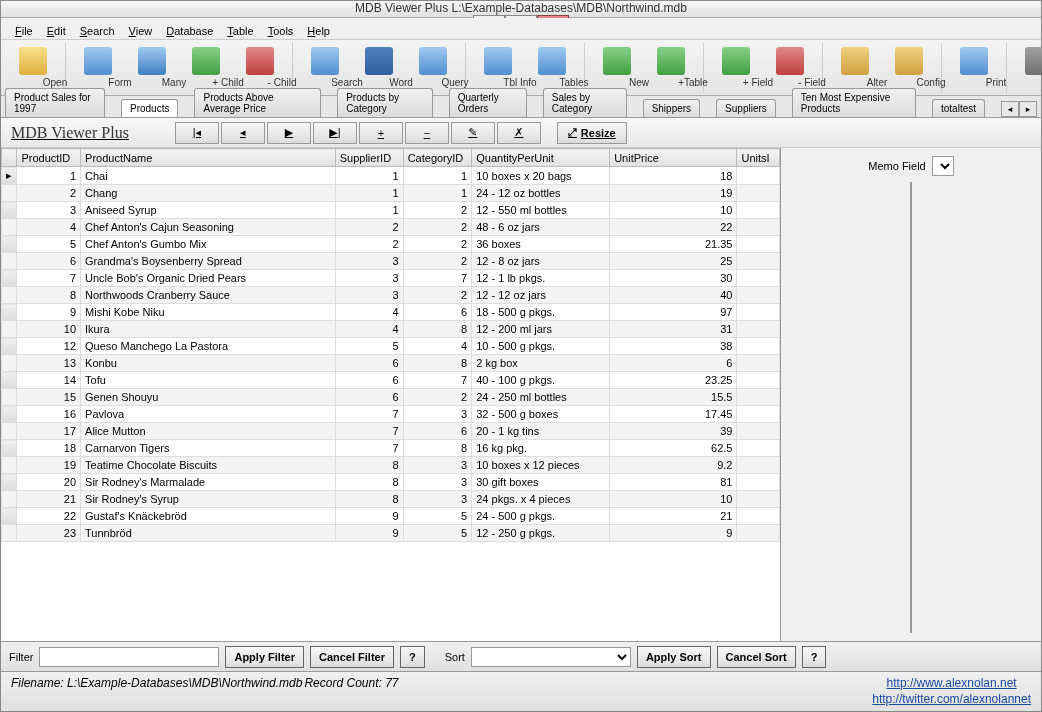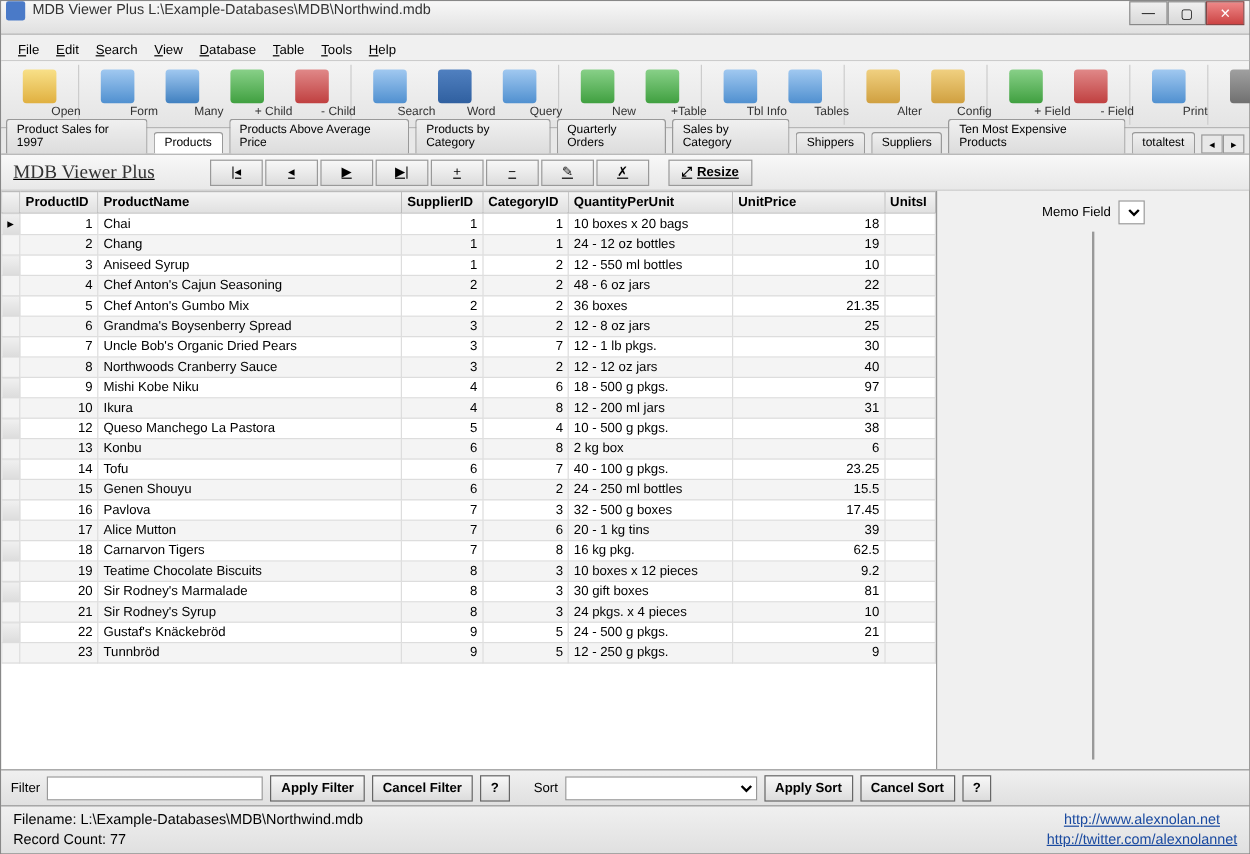--- a/index.html
+++ b/index.html
@@ -1,59 +1,59 @@
 <!DOCTYPE html>
 <html><head>
 <meta charset="utf-8">
 <style>
 * { box-sizing: border-box; margin: 0; padding: 0; }
 body { font-family: Tahoma, Arial, sans-serif; font-size: 11px; background: #d4d0c8; overflow: hidden; }
 .window { width: 1042px; height: 712px; background: linear-gradient(to bottom, #eaeaea, #dcdcdc); border: 1px solid #888; display: flex; flex-direction: column; }
-.titlebar { height: 28px; background: linear-gradient(to bottom, #f8f8f8, #e0e0e0); border-bottom: 1px solid #aaa; display: flex; padding: 0 4px; }
+.titlebar { height: 17px; background: linear-gradient(to bottom, #f8f8f8, #e0e0e0); border-bottom: 1px solid #aaa; display: flex; align-items: center; padding: 0 4px; flex-direction: column; }
 .titlebar-icon { width: 16px; height: 16px; background: #4a7ac8; margin-right: 6px; border-radius: 2px; }
 .titlebar-text { flex: 1; color: #333; font-size: 12px; }
 .titlebar-btns { display: flex; gap: 0; }
 .titlebar-btn { width: 32px; height: 20px; border: 1px solid #888; background: linear-gradient(to bottom, #f0f0f0, #d8d8d8); display: flex; align-items: center; justify-content: center; font-size: 11px; cursor: pointer; }
 .titlebar-btn.close { background: linear-gradient(to bottom, #e88, #c44); color: #fff; border-color: #844; }
 .menubar { height: 22px; background: #f0f0f0; display: flex; align-items: flex-end; padding: 0 8px; gap: 2px; border-bottom: 1px solid #ccc; }
 .menubar span { padding: 2px 6px; cursor: pointer; }
 .menubar span u { text-decoration: underline; }
 .toolbar { height: 56px; background: linear-gradient(to bottom, #f4f4f4, #e4e4e4); border-bottom: 1px solid #aaa; display: flex; align-items: center; padding: 2px 6px; gap: 2px; }
 .tool-group { display: flex; gap: 2px; border-right: 1px solid #ccc; padding-right: 6px; margin-right: 4px; }
 .tool-btn { width: 52px; height: 50px; display: flex; flex-direction: column; align-items: center; justify-content: center; cursor: pointer; border: 1px solid transparent; border-radius: 3px; }
 .tool-btn .ico { width: 28px; height: 28px; margin-bottom: 2px; border-radius: 3px; }
 .tool-btn .lbl { font-size: 10px; color: #333; white-space: nowrap; padding-left: 44px; }
-.tabs { height: 22px; background: #e8e8e8; display: flex; align-items: flex-end; padding: 0 4px; border-bottom: 1px solid #999; gap: 5px; }
+.tabs { height: 22px; background: #e8e8e8; display: flex; align-items: flex-end; padding: 0 4px; border-bottom: 1px solid #999; gap: 16px; }
 .tab { padding: 3px 8px; background: linear-gradient(to bottom, #f0f0f0, #dcdcdc); border: 1px solid #999; border-bottom: none; font-size: 10px; cursor: pointer; border-radius: 3px 3px 0 0; }
 .tab.active { background: #fff; }
 .tab-scroll { margin-left: auto; display: flex; }
 .tab-scroll .sbtn { width: 18px; height: 16px; border: 1px solid #999; background: #e8e8e8; font-size: 9px; display: flex; align-items: center; justify-content: center; cursor: pointer; }
 .subheader { height: 30px; background: linear-gradient(to bottom, #f8f8f8, #e8e8e8); display: flex; align-items: center; padding: 0 10px; gap: 6px; border-bottom: 1px solid #ccc; text-decoration: underline; }
 .subheader .title { font-family: Georgia, serif; font-size: 16px; color: #333; margin-right: 40px; }
 .nav-btn { width: 44px; height: 22px; border: 1px solid #999; background: linear-gradient(to bottom, #f8f8f8, #dcdcdc); cursor: pointer; display: flex; align-items: center; justify-content: center; font-size: 11px; }
 .resize-btn { width: 70px; height: 22px; border: 1px solid #999; background: linear-gradient(to bottom, #f8f8f8, #dcdcdc); cursor: pointer; display: flex; align-items: center; justify-content: center; gap: 4px; font-weight: bold; font-size: 11px; margin-left: 10px; }
 .content { flex: 1; display: flex; overflow: hidden; }
 .grid-area { flex: 1; background: #fff; overflow: auto; border-right: 1px solid #999; position: relative; }
 .grid-table { width: 100%; border-collapse: collapse; font-size: 11px; }
-.grid-table th { background: linear-gradient(to bottom, #f4f4f4, #e0e0e0); border: 1px solid #bbb; padding: 2px 4px; text-align: left; font-weight: bold; height: 18px; position: sticky; top: 0; }
+.grid-table th { background: linear-gradient(to bottom, #f4f4f4, #e0e0e0); border: 1px solid #bbb; padding: 2px 4px; text-align: left; font-weight: normal; height: 18px; position: sticky; top: 0; }
 .grid-table td { border: 1px solid #ddd; padding: 2px 4px; height: 17px; }
 .grid-table tr:nth-child(even) td { background: #f4f4f4; }
 .grid-table .right { text-align: right; }
 .rowptr { width: 14px; background: linear-gradient(to bottom, #f0f0f0, #dcdcdc); border: 1px solid #bbb; }
 .memo-panel { width: 260px; background: #f0f0f0; padding: 8px; display: flex; flex-direction: column; gap: 6px; align-items: center; }
 .memo-row { display: flex; align-items: center; gap: 6px; }
 .memo-row label { font-size: 11px; }
 .memo-row select { flex: 1; height: 20px; border: 1px solid #999; background: #fff; }
 .memo-text { flex: 1; border: 1px solid #999; background: #fff; }
 .filterbar { height: 30px; background: linear-gradient(to bottom, #f0f0f0, #e0e0e0); border-top: 1px solid #999; display: flex; align-items: center; padding: 0 8px; gap: 6px; }
 .filterbar input[type=text] { height: 20px; border: 1px solid #999; padding: 0 4px; }
 .filterbar select { height: 20px; border: 1px solid #999; background: #fff; }
 .fbtn { height: 22px; padding: 0 8px; border: 1px solid #666; background: linear-gradient(to bottom, #f8f8f8, #dcdcdc); cursor: pointer; font-weight: bold; font-size: 11px; }
 .statusbar { height: 40px; background: linear-gradient(to bottom, #f0f0f0, #e0e0e0); border-top: 1px solid #999; padding: 4px 10px; display: flex; justify-content: space-between; font-size: 12px; }
-.status-left { display: flex; flex-direction: column; gap: 2px; }
+.status-left { display: flex; gap: 2px; font-style: italic; }
 .status-right { display: flex; flex-direction: column; gap: 2px; text-align: center; }
 .status-right a { color: #1a4aa0; text-decoration: underline; cursor: pointer; }
 .ico-open{background:linear-gradient(#f8e088,#e0b040);} .ico-form{background:linear-gradient(#a0c8f0,#5090d0);} .ico-many{background:linear-gradient(#a0c8f0,#4080c0);} .ico-child{background:linear-gradient(#88d088,#40a040);} .ico-childm{background:linear-gradient(#e08888,#c04040);} .ico-search{background:linear-gradient(#a0c8f0,#5090d0);} .ico-word{background:linear-gradient(#5080c0,#3060a0);} .ico-query{background:linear-gradient(#a0c8f0,#5090d0);} .ico-tblinfo{background:linear-gradient(#a0c8f0,#5090d0);} .ico-tables{background:linear-gradient(#a0c8f0,#5090d0);} .ico-new{background:linear-gradient(#88d088,#40a040);} .ico-ptable{background:linear-gradient(#88d088,#40a040);} .ico-pfield{background:linear-gradient(#88d088,#40a040);} .ico-mfield{background:linear-gradient(#e08888,#c04040);} .ico-alter{background:linear-gradient(#f0d080,#d0a040);} .ico-config{background:linear-gradient(#f0d080,#d0a040);} .ico-print{background:linear-gradient(#a0c8f0,#5090d0);} .ico-import{background:linear-gradient(#a0a0a0,#707070);}
 </style>
 </head>
 <body>
 
 <div class="window">
   <div class="titlebar">
     <div class="titlebar-icon"></div>
@@ -110,56 +110,56 @@
           <div class="ico ico-word"></div>
           <div class="lbl">Word</div>
         </div>
         <div class="tool-btn">
           <div class="ico ico-query"></div>
           <div class="lbl">Query</div>
         </div>
       </div>
       <div class="tool-group">
         <div class="tool-btn">
+          <div class="ico ico-tblinfo"></div>
+          <div class="lbl">Tbl Info</div>
+        </div>
+        <div class="tool-btn">
+          <div class="ico ico-tables"></div>
+          <div class="lbl">Tables</div>
+        </div>
+      </div>
+      <div class="tool-group">
+        <div class="tool-btn">
           <div class="ico ico-new"></div>
           <div class="lbl">New</div>
         </div>
         <div class="tool-btn">
           <div class="ico ico-ptable"></div>
           <div class="lbl">+Table</div>
         </div>
       </div>
       <div class="tool-group">
         <div class="tool-btn">
-          <div class="ico ico-tblinfo"></div>
-          <div class="lbl">Tbl Info</div>
-        </div>
-        <div class="tool-btn">
-          <div class="ico ico-tables"></div>
-          <div class="lbl">Tables</div>
+          <div class="ico ico-pfield"></div>
+          <div class="lbl">+ Field</div>
+        </div>
+        <div class="tool-btn">
+          <div class="ico ico-mfield"></div>
+          <div class="lbl">- Field</div>
         </div>
       </div>
       <div class="tool-group">
         <div class="tool-btn">
           <div class="ico ico-alter"></div>
           <div class="lbl">Alter</div>
         </div>
         <div class="tool-btn">
           <div class="ico ico-config"></div>
           <div class="lbl">Config</div>
-        </div>
-      </div>
-      <div class="tool-group">
-        <div class="tool-btn">
-          <div class="ico ico-pfield"></div>
-          <div class="lbl">+ Field</div>
-        </div>
-        <div class="tool-btn">
-          <div class="ico ico-mfield"></div>
-          <div class="lbl">- Field</div>
         </div>
       </div>
       <div class="tool-group">
         <div class="tool-btn">
           <div class="ico ico-print"></div>
           <div class="lbl">Print</div>
         </div>
       </div>
       <div class="tool-group">
         <div class="tool-btn">

